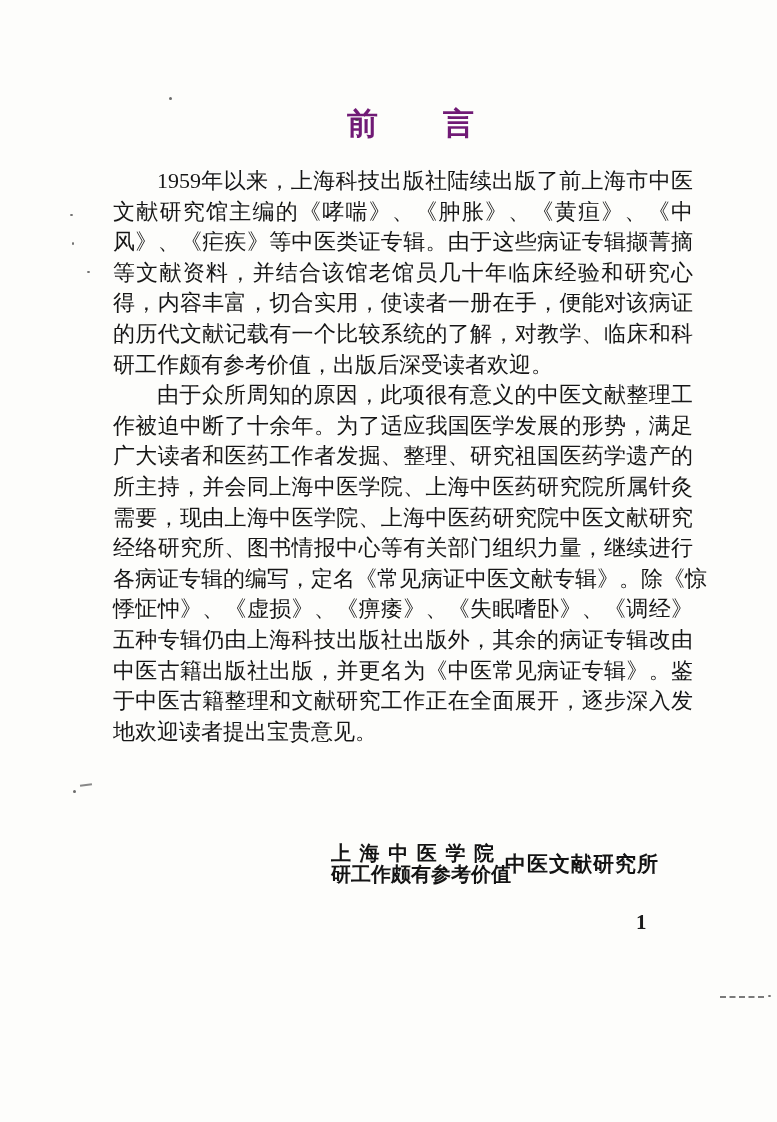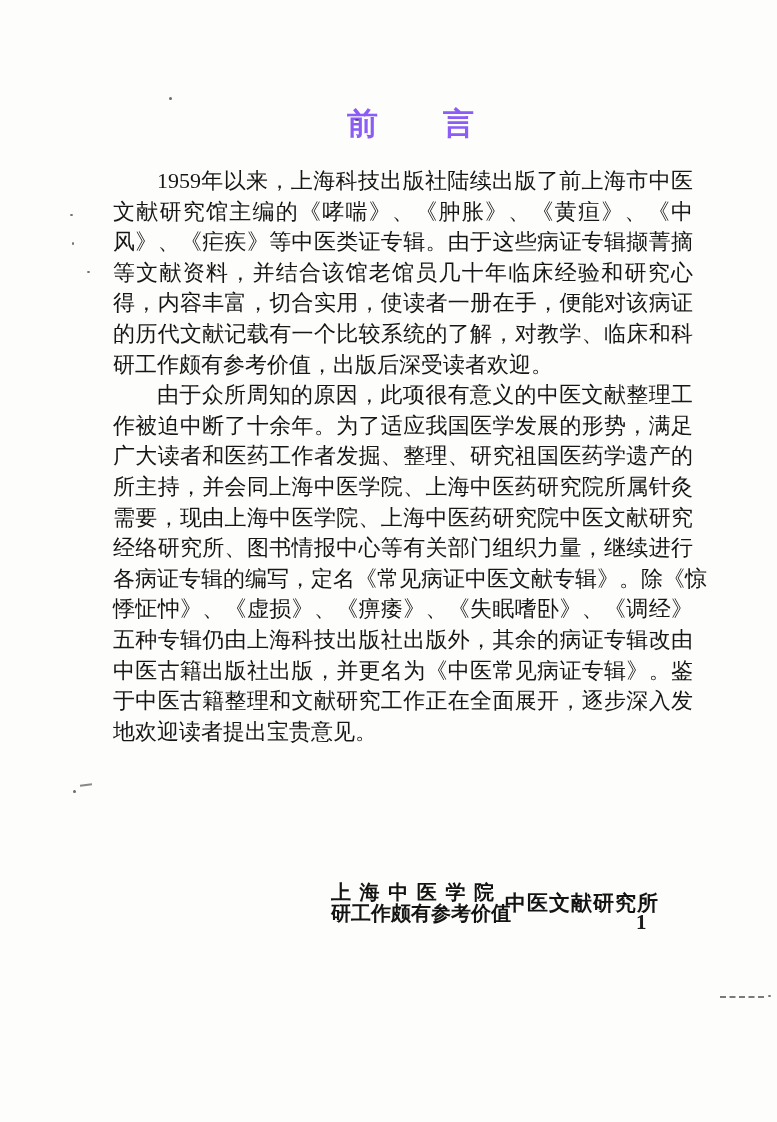--- a/index.html
+++ b/index.html
@@ -15,40 +15,40 @@
   }
   
   .title {
     position:absolute; top:103px; left:0;
     width:777px; box-sizing:border-box;
     padding-left:45px;
     margin:0;
     text-align:center;
     font-size:31px; font-weight:bold;
     letter-spacing:1px;
-    color:#8b5cf6;
+    color:#701a75;
   }
   
   .body-block {
     position:absolute; left:113px; top:166px;
     width:580px;
     font-size:22px;
     font-weight:500;
   }
   .line {
     height:30.6px; line-height:30.6px;
     text-align:justify; text-align-last:justify;
     white-space:nowrap;
     letter-spacing:0;
   }
   .line.indent { text-indent:44px; }
   .line.para-end { text-align-last:left; white-space:normal;font-family:Liberation Serif, serif; }
   
   .signature {
-    position:absolute; left:331px; top:882px;
+    position:absolute; left:331px; top:843px;
     display:flex; align-items:center;
     font-weight:bold; color:#131313;
   }
   .sig-left { width:163px; }
   .sig-line {
     font-size:20px; height:21px; line-height:21px;
     white-space:nowrap;
   }
   .sig-line.spread { text-align:justify; text-align-last:justify; }
   .sig-right {

